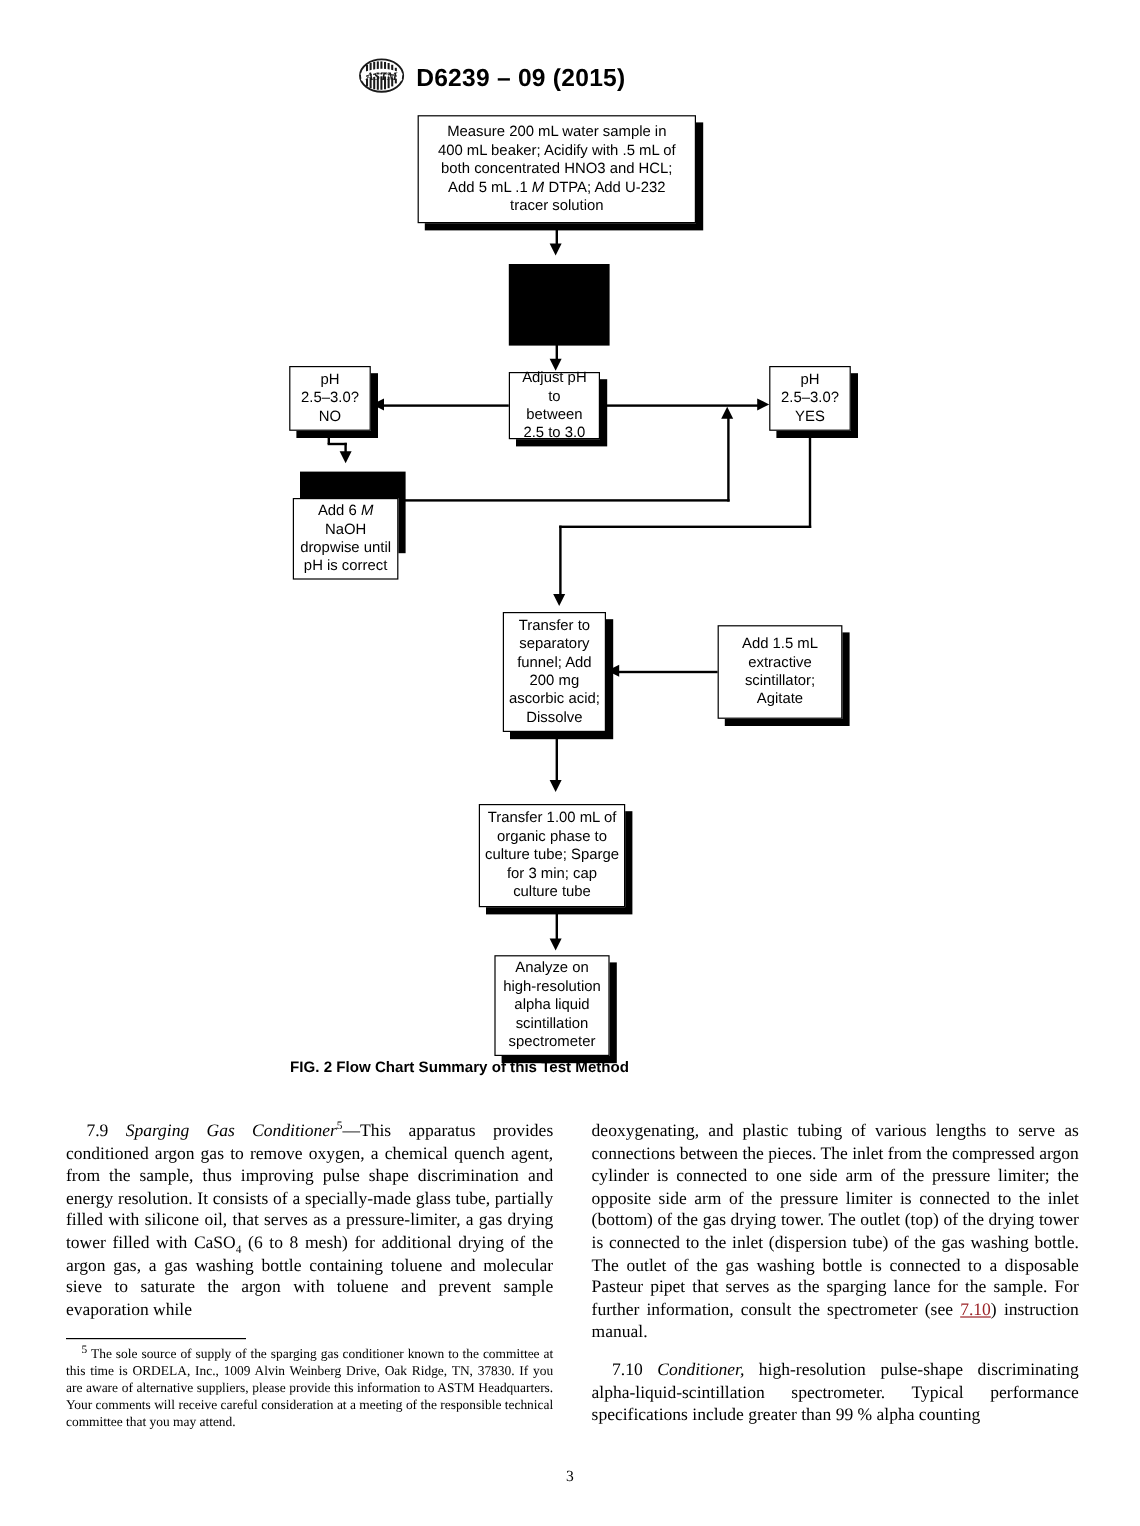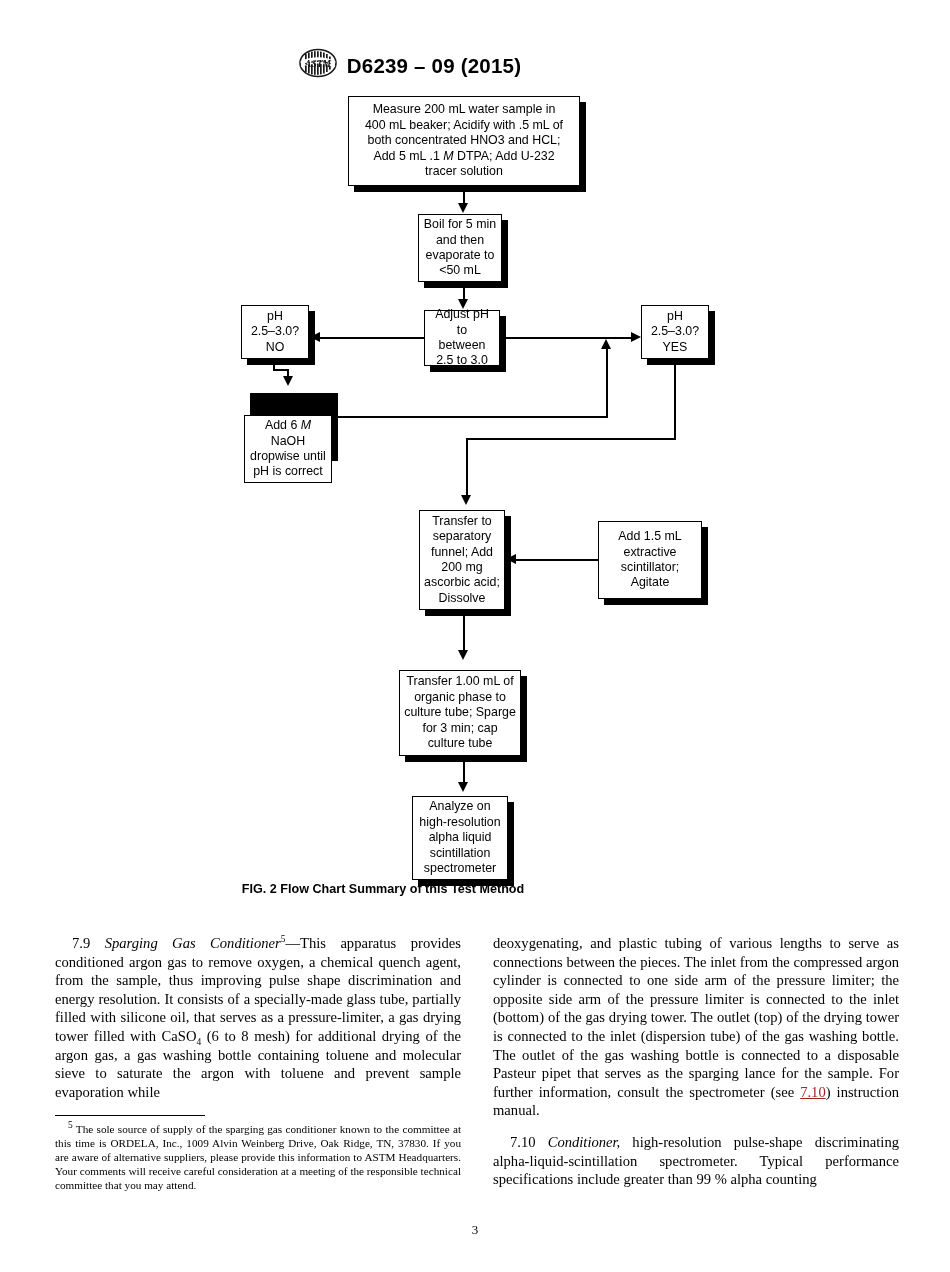--- a/index.html
+++ b/index.html
@@ -200,23 +200,20 @@
 
   <div class="fc-shadow" style="left:354px; top:12px; width:232px; height:90px;"></div>
   <div class="fc-box" id="box-measure" style="left:348px; top:6px; width:232px; height:90px;">
     <span>Measure 200 mL water sample in<br>400 mL beaker; Acidify with .5 mL of<br>both concentrated HNO3 and HCL;<br>Add 5 mL .1 <em>M</em> DTPA; Add U-232<br>tracer solution</span>
   </div>
 
   <div class="conn conn-v" style="left:463px; top:96px; height:22px;"></div>
   <div class="arrow-down" style="left:458px; top:113px;"></div>
 
   <div class="fc-shadow" style="left:424px; top:130px; width:84px; height:68px;"></div>
-  <div class="fc-box" id="box-boil" style="left:418px; top:124px; width:84px; height:68px;">
-    <span>Boil for 5 min<br>and then<br>evaporate to<br>&lt;50 mL</span>
-  </div>
 
   <div class="conn conn-v" style="left:463px; top:192px; height:22px;"></div>
   <div class="arrow-down" style="left:458px; top:209px;"></div>
 
   <div class="fc-shadow" style="left:430px; top:226px; width:76px; height:56px;"></div>
   <div class="fc-box" id="box-adjust" style="left:424px; top:220px; width:76px; height:56px;">
     <span>Adjust pH to<br>between<br>2.5 to 3.0</span>
   </div>
 
   <div class="conn conn-h" style="left:315px; top:247px; width:110px;"></div>

